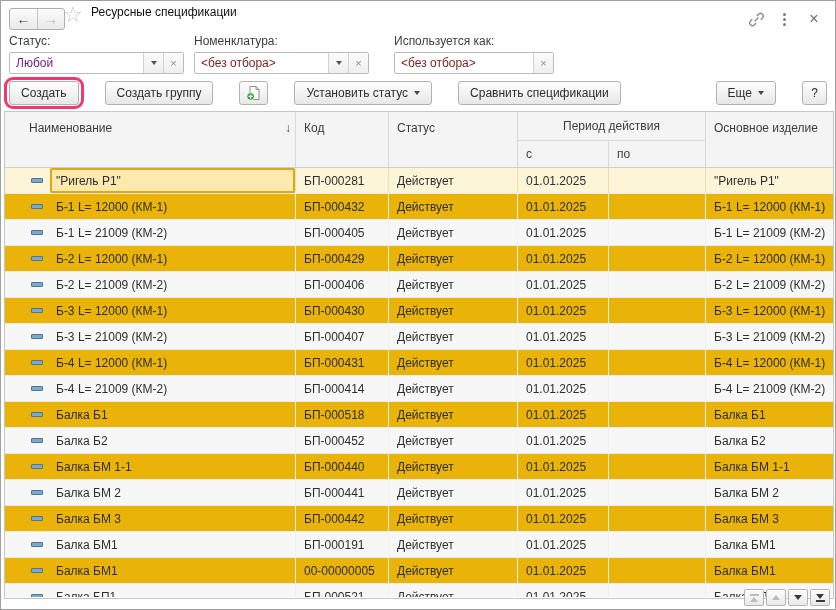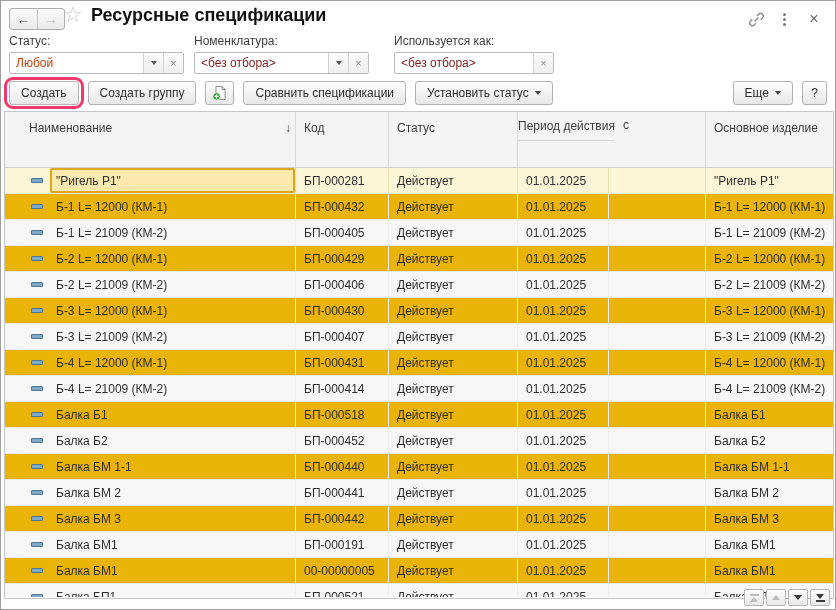--- a/index.html
+++ b/index.html
@@ -9,56 +9,56 @@
   *{margin:0;padding:0}
   body{width:836px;height:610px;background:#fff;font-family:"Liberation Sans","DejaVu Sans",sans-serif;}
   .window{position:relative;width:836px;height:610px;box-sizing:border-box;border:1px solid #9f9f9f;background:#fff;overflow:hidden}
 
   
   .navgrp{position:absolute;left:8px;top:7px;display:flex;border:1px solid #aeaeae;border-radius:3px;overflow:hidden;height:20px;background:linear-gradient(#fcfcfc,#e9e9e9)}
   .navbtn{width:27px;height:20px;display:flex;align-items:center;justify-content:center;background:transparent;border:none;font-size:14px;line-height:1;cursor:pointer}
   .navbtn + .navbtn{border-left:1px solid #c6c6c6}
   .navbtn.back{color:#3a3a3a}.navbtn.fwd{color:#b9b9b9}
   .star{position:absolute;left:62px;top:1px;font-size:22px;color:#c9c9c9;cursor:pointer}
-  .title{position:absolute;left:90px;top:4px;font-size:18px;font-weight:700;color:#101010;white-space:nowrap}
+  .title{position:absolute;left:90px;top:4px;font-size:12px;font-weight:400;color:#101010;white-space:nowrap}
   .winicon{position:absolute;top:9px;width:18px;height:18px;display:flex;align-items:center;justify-content:center;cursor:pointer}
   .icon-link{right:70px}.icon-kebab{right:42px}.icon-close{right:12px;font-size:16px;color:#6e6e6e}
   .kebab{display:flex;flex-direction:column;gap:2px}
   .kebab i{width:3px;height:3px;background:#7c7c7c;border-radius:50%}
 
   
   .filter{position:absolute;top:33px}
   .f1{left:8px}.f2{left:193px}.f3{left:393px}
   .flabel{display:block;font-size:12px;color:#3d3d3d;margin-bottom:4px}
   .fbox{display:flex;height:22px;box-sizing:border-box;border:1px solid #b9bcbe;border-radius:2px;background:#fff;align-items:stretch}
   .f1 .fbox,.f2 .fbox{width:175px}.f3 .fbox{width:160px}
-  .fval{flex:1;font-size:12px;line-height:20px;padding:0 6px;color:#c2410c;white-space:nowrap;overflow:hidden}
+  .fval{flex:1;font-size:12px;line-height:20px;padding:0 6px;color:#701a75;white-space:nowrap;overflow:hidden}
   .fval.placeholder{color:#7f1d1d}
   .fseg{width:19px;display:flex;align-items:center;justify-content:center;border-left:1px solid #d2d2d2;background:linear-gradient(#fbfbfb,#efefef);cursor:pointer}
   .caret{width:0;height:0;border-left:3.5px solid transparent;border-right:3.5px solid transparent;border-top:4px solid #555}
   .fclear{font-size:11px;color:#8e8e8e;line-height:1}
 
   
-  .toolbar{position:absolute;left:8px;right:8px;top:80px;display:flex;align-items:flex-end;gap:9px}
+  .toolbar{position:absolute;left:8px;right:8px;top:80px;display:flex;align-items:flex-end;gap:26px}
   .btn{height:24px;padding:0 11px;font-size:12px;color:#2d2d2d;background:linear-gradient(#fefefe,#e7e7e7);border:1px solid #b2b2b2;border-radius:3px;display:flex;align-items:center;gap:6px;box-sizing:border-box;white-space:nowrap;cursor:pointer}
   .btn .caret{border-top-color:#444}
   .iconbtn{width:29px;justify-content:center;padding:0}
   .createwrap{position:relative}
   .annotation{position:absolute;left:-5px;top:-4px;right:-5px;bottom:-4px;border:3px solid var(--annotation);border-radius:9px;pointer-events:none}
   .spacer{margin-left:auto}
   .helpbtn{width:25px;justify-content:center;padding:0}
 
   
   .grid{position:absolute;left:3px;top:110px;width:828px;height:486px;border:1px solid #c3c7ca;background:#fff}
   .ghead{display:flex;height:56px;background:#f4f4f4;border-bottom:1px solid #cfcfcf;box-sizing:border-box}
   .hcell{box-sizing:border-box;border-right:1px solid #d9d9d9;padding:9px 8px 0 8px;font-size:12px;color:#3c3c3c;white-space:nowrap;overflow:hidden}
   .h-name{width:291px;display:flex;justify-content:space-between;padding-left:24px;padding-right:4px}
   .sort{color:#444}
   .h-code{width:93px}.h-status{width:129px}
-  .h-period{width:188px;padding:0;display:flex;flex-direction:row}
+  .h-period{width:188px;padding:0;display:flex;flex-direction:column}
   .h-period .grp{height:28px;line-height:28px;text-align:center;border-bottom:1px solid #d9d9d9;font-size:12px;color:#3c3c3c}
   .h-period .subs{flex:1;display:flex}
   .h-from{box-sizing:border-box;width:91px;border-right:1px solid #d9d9d9;padding:6px 8px 0}
   .h-to{flex:1;padding:6px 8px 0}
   .h-main{width:127px;border-right:none}
   .gbody{height:429px;overflow:hidden;background:#fff}
   .trow{display:flex;height:26px;box-sizing:border-box;border-bottom:1px solid #e9e9e9;background:#eab308;cursor:pointer}
   .trow.alt{background:#f7f7f7}
   .trow.selected{background:var(--selected-row)}
   .cell{box-sizing:border-box;display:flex;align-items:center;font-size:12px;color:#2e2e2e;white-space:nowrap;overflow:hidden;padding:0 8px;border-right:1px solid #f0f0f0}
@@ -142,25 +142,25 @@
     </span>
     <button class="btn">Создать группу</button>
     <button class="btn iconbtn">
       <svg width="16" height="16" viewBox="0 0 16 16">
         <path d="M4 1.5h6l3 3v10H4z" fill="#fff" stroke="#8f8f8f" stroke-width="1"></path>
         <path d="M10 1.5v3h3" fill="none" stroke="#8f8f8f" stroke-width="1"></path>
         <circle cx="4.6" cy="11.4" r="3.8" fill="#3aa23a" stroke="#fff" stroke-width="0.8"></circle>
         <path d="M4.6 9.4v4M2.6 11.4h4" stroke="#fff" stroke-width="1.2"></path>
       </svg>
     </button>
-    <button class="btn">Сравнить спецификации</button>
     <button class="btn">
       <span>Установить статус</span>
       <span class="caret"></span>
     </button>
+    <button class="btn">Сравнить спецификации</button>
     <button class="btn spacer">
       <span>Еще</span>
       <span class="caret"></span>
     </button>
     <button class="btn helpbtn">?</button>
   </div>
 
   <div class="grid">
     <div class="ghead">
       <div class="hcell h-name">

